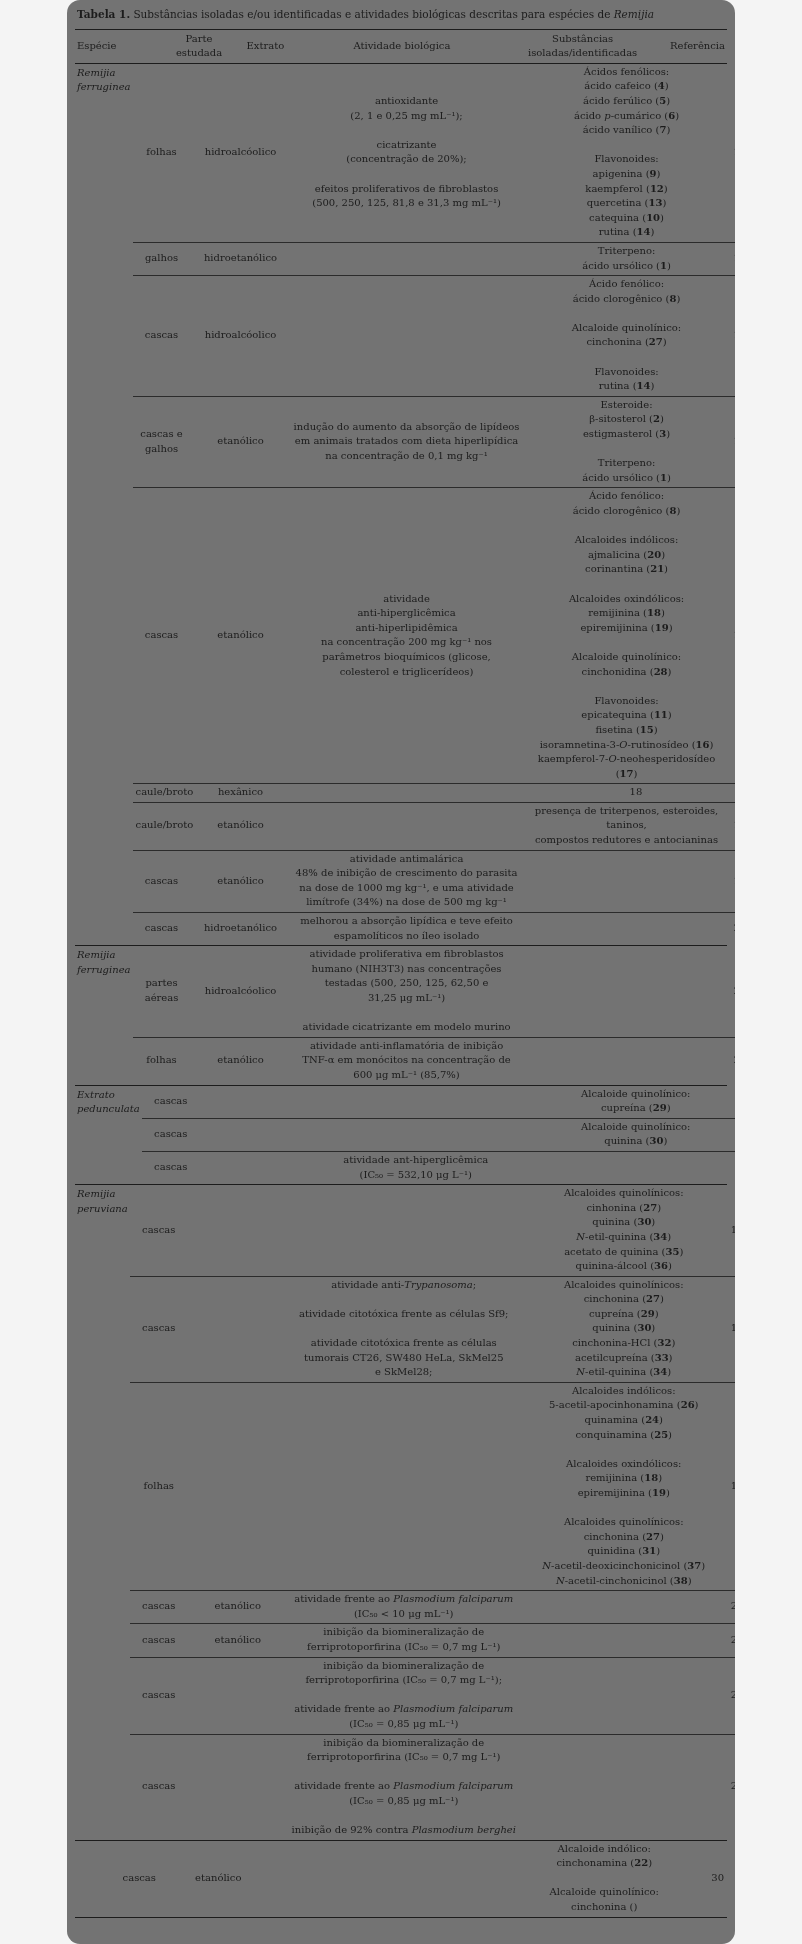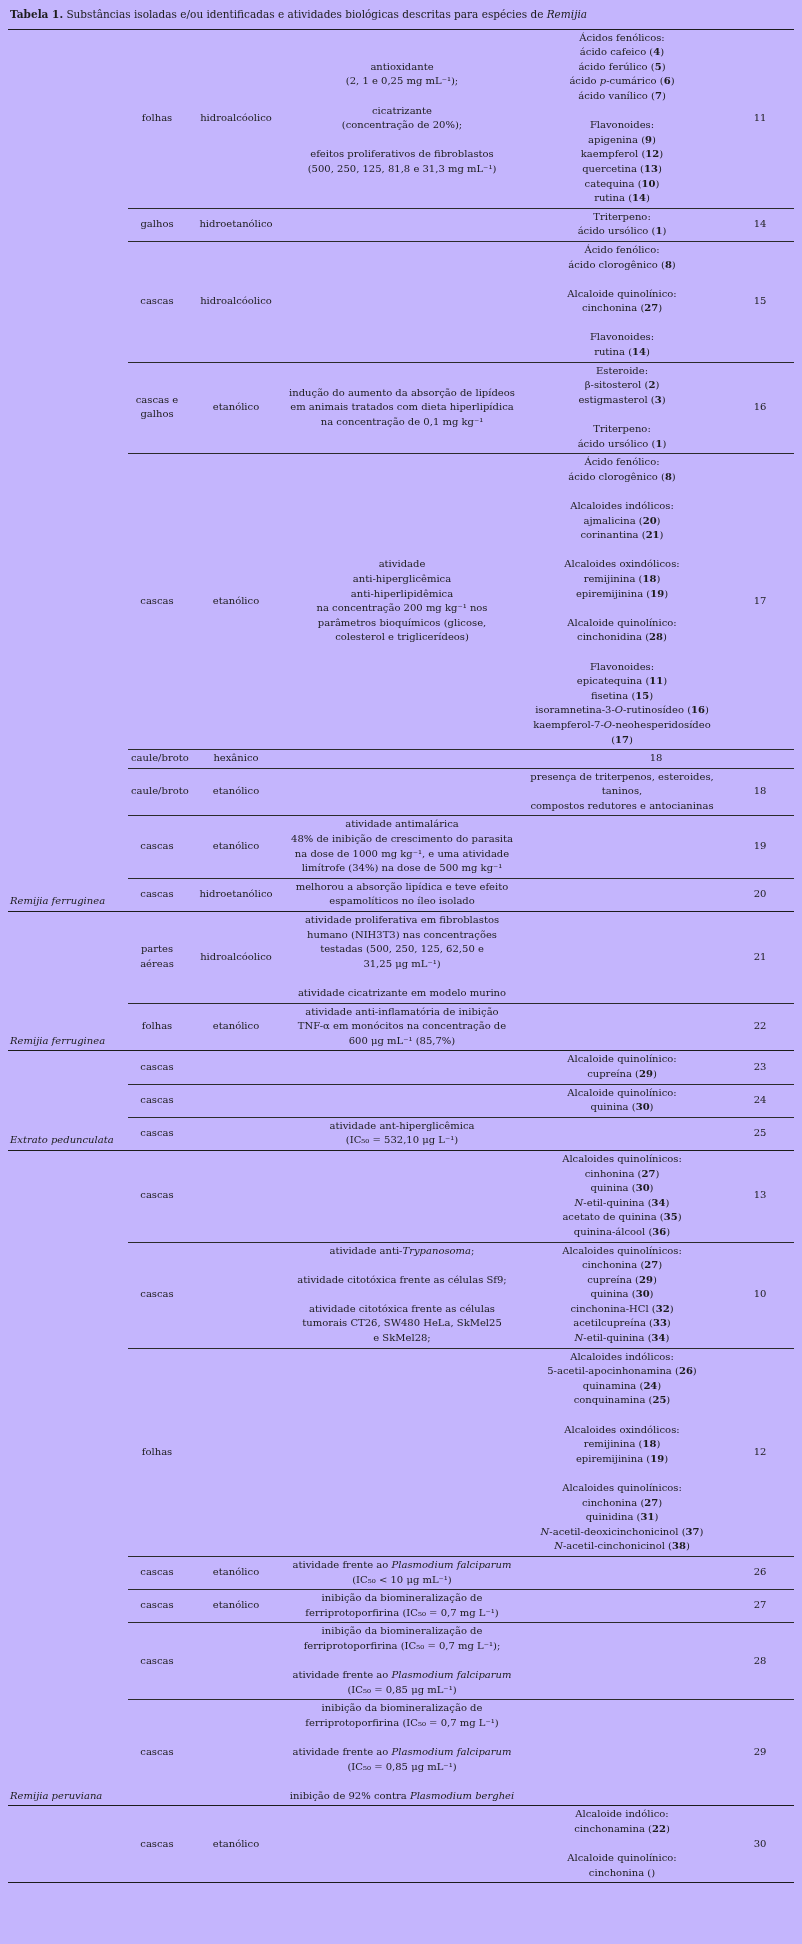--- a/index.html
+++ b/index.html
@@ -1,37 +1,37 @@
 <!DOCTYPE html>
 <html><head>
 <meta charset="utf-8">
 <style>
   html,body{margin:0;padding:0;background:#f4f4f4;}
   .page{
-    width:802px;height:1944px;margin:0 auto;background:#c4b5fd;color:#1c1c1c;
+    width:668px;height:1944px;margin:0 auto;background:#737373;color:#1c1c1c;
     font-family:"DejaVu Serif","Liberation Serif",serif;
     font-size:10px;line-height:14.6px;
-    box-sizing:border-box;padding:5px 8px 0 8px;overflow:hidden;
+    box-sizing:border-box;padding:5px 8px 0 8px;overflow:hidden;border-radius:13px;
   }
   .title{margin:2px 0 7px 2px;font-size:10.5px;}
   .title b{font-weight:bold;}
   .tbl{border-top:1.7px solid #1c1c1c;}
   .hdr{display:flex;align-items:center;border-bottom:1.7px solid #1c1c1c;
        min-height:32px;text-align:center;}
   .hdr .hc{padding:2px;box-sizing:border-box;}
   .c-sp{width:120px;}
   .c-pa{width:58px;}
   .c-ex{width:100px;}
   .c-at{width:232px;}
   .c-su{width:208px;}
   .c-re{flex:1;}
   .hdr .c-sp{text-align:left;padding-left:2px;}
   .group{display:flex;border-bottom:1.5px solid #1c1c1c;}
   .species-cell{
-    width:120px;display:flex;flex-direction:column;justify-content:flex-end;
+    width:120px;display:flex;flex-direction:column;justify-content:flex-start;
     font-style:italic;box-sizing:border-box;padding:2px 2px 2px 2px;text-align:left;
   }
   .rows{flex:1;display:flex;flex-direction:column;}
   .row{display:flex;flex:1;}
   .row + .row{border-top:1px solid #2b2b2b;}
   .cell{
     display:flex;flex-direction:column;justify-content:center;
     text-align:center;box-sizing:border-box;padding:1px 3px 2px 3px;
   }
   .pre{white-space:pre-line;}
@@ -41,20 +41,29 @@
 </head>
 <body>
 
 <div class="page">
 
   <div class="title">
     <b>Tabela 1.</b><span> Substâncias isoladas e/ou identificadas e atividades biológicas descritas para espécies de <i>Remijia</i></span>
   </div>
 
   <div class="tbl">
+    <div class="hdr">
+      <div class="hc c-sp">Espécie</div>
+      <div class="hc c-pa pre">Parte
+estudada</div>
+      <div class="hc c-ex">Extrato</div>
+      <div class="hc c-at">Atividade biológica</div>
+      <div class="hc c-su">Substâncias isoladas/identificadas</div>
+      <div class="hc c-re">Referência</div>
+    </div>
     <div>
         <div class="group">
           <div class="species-cell">
             <i>Remijia ferruginea</i>
           </div>
           <div class="rows">
             <div class="row">
               <div class="cell pre c-pa">folhas</div>
               <div class="cell pre c-ex">hidroalcóolico</div>
               <div class="cell c-at">

